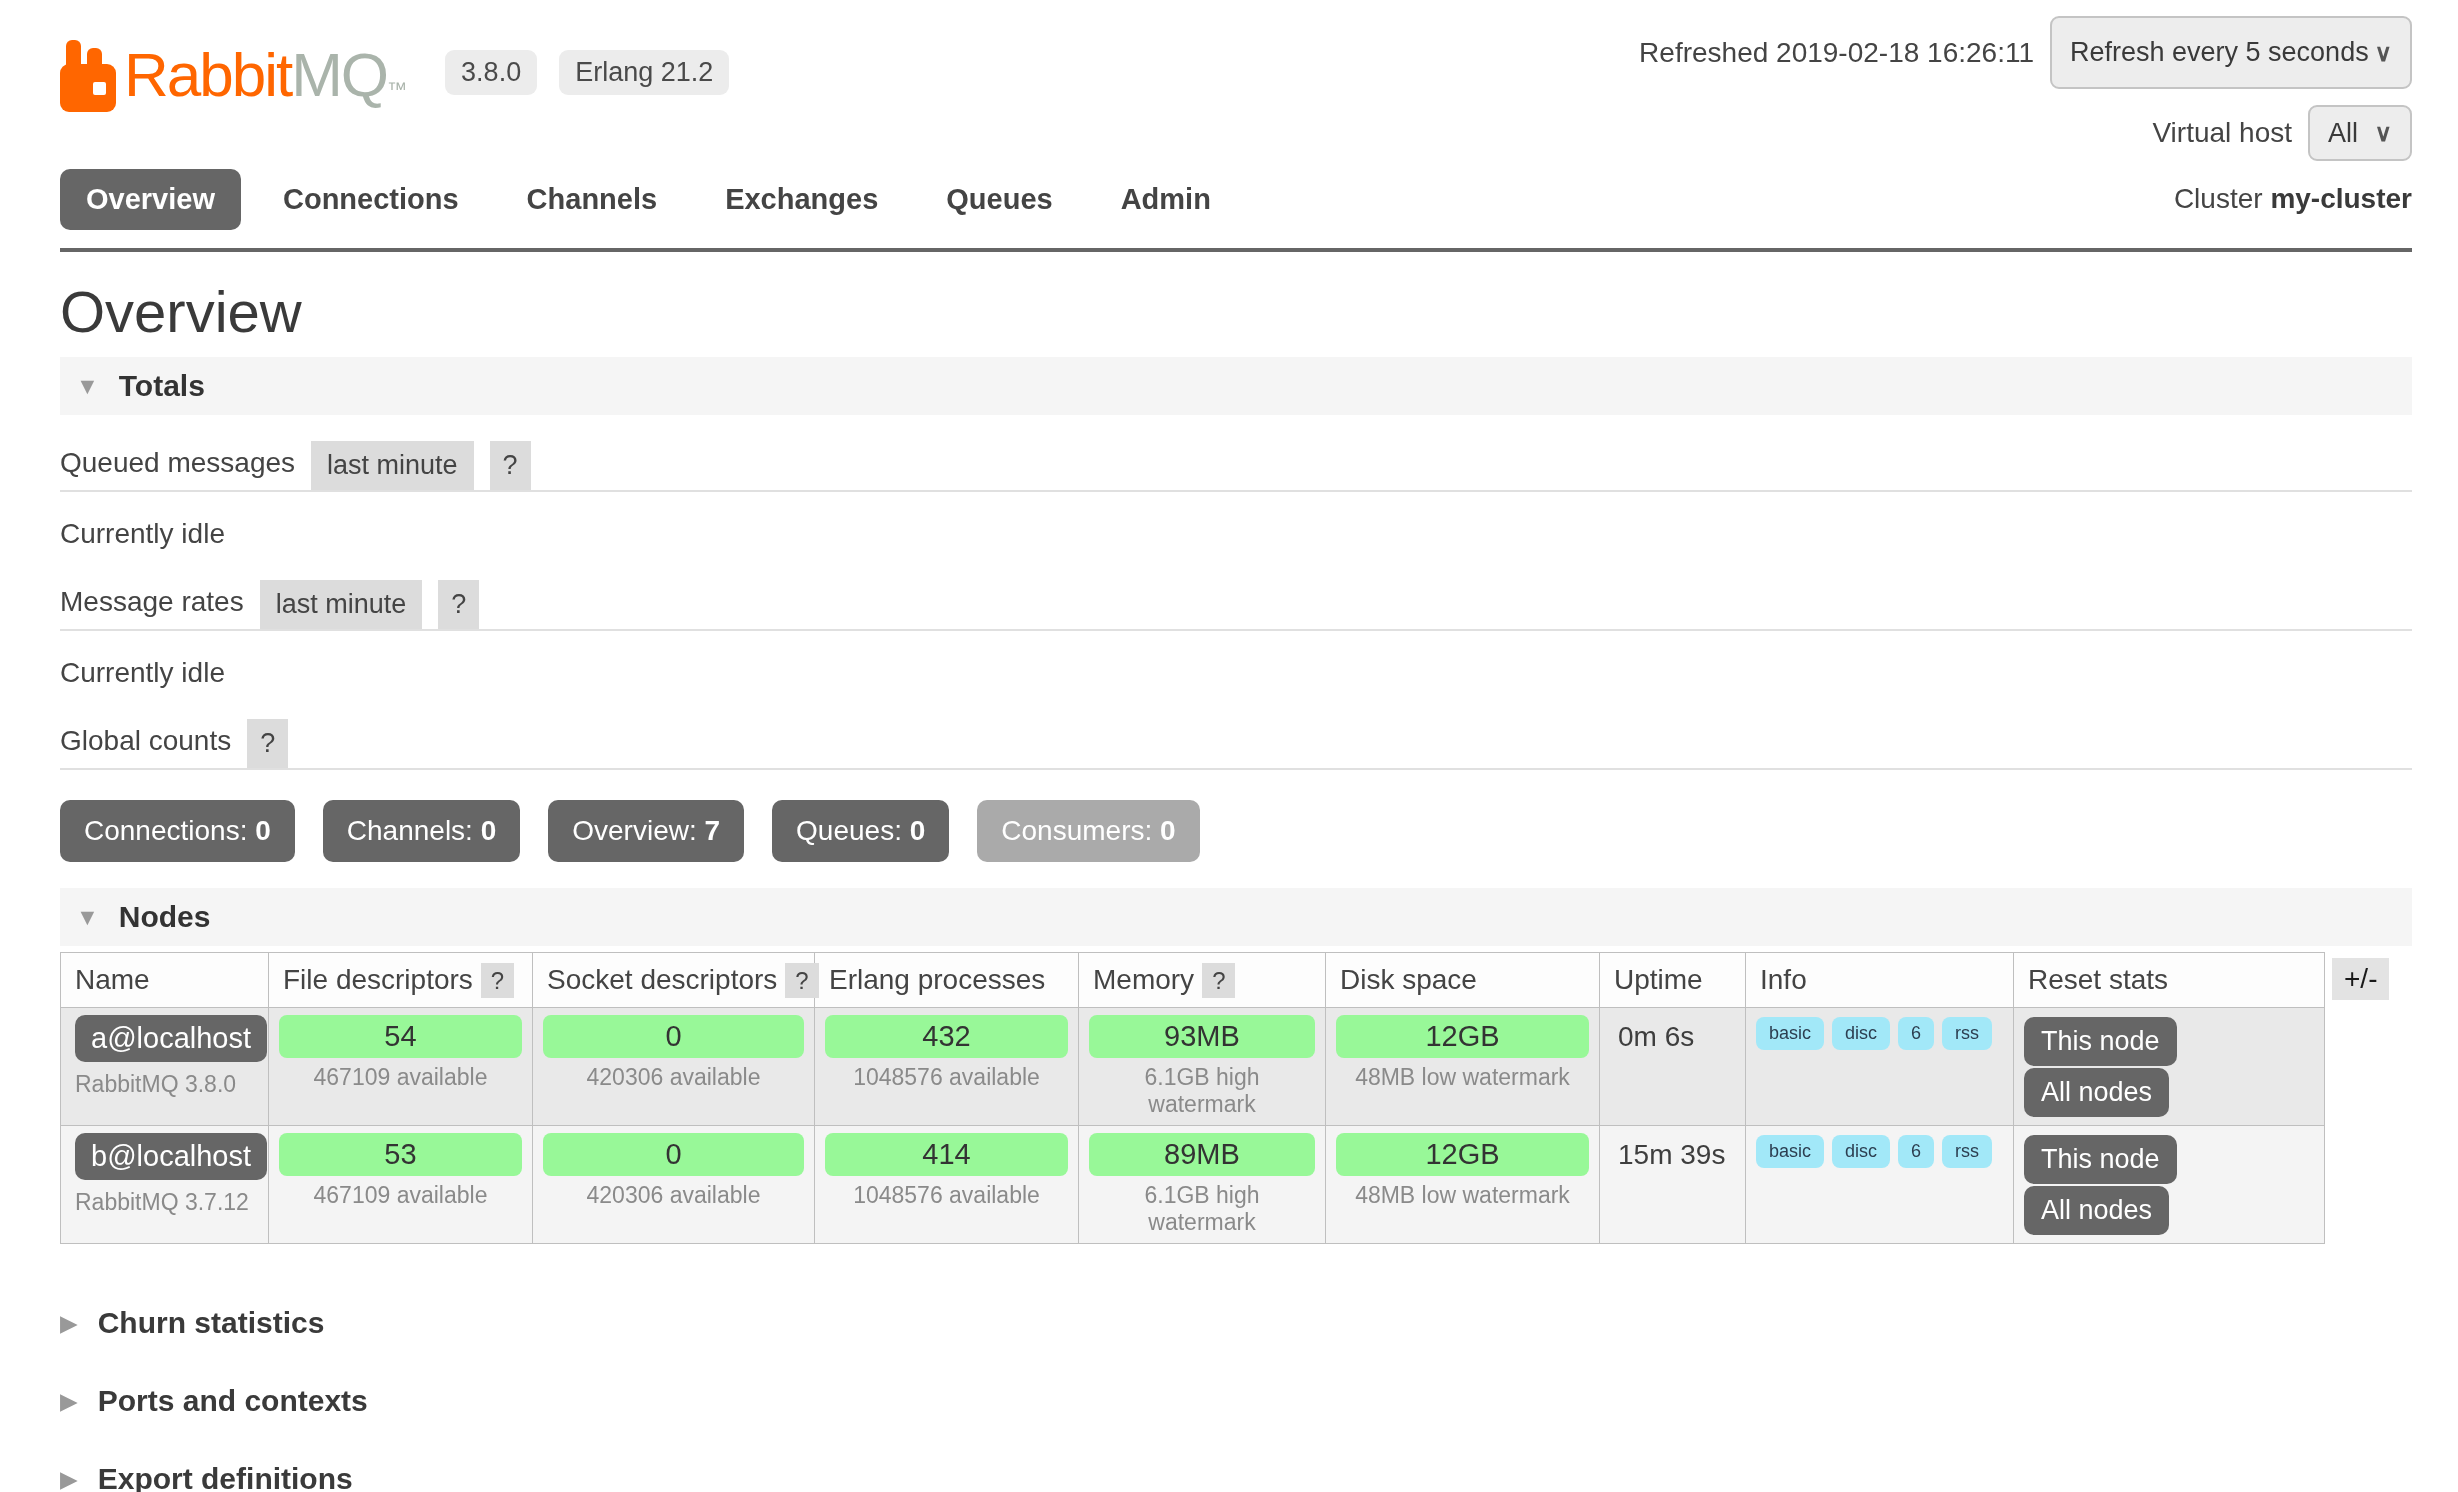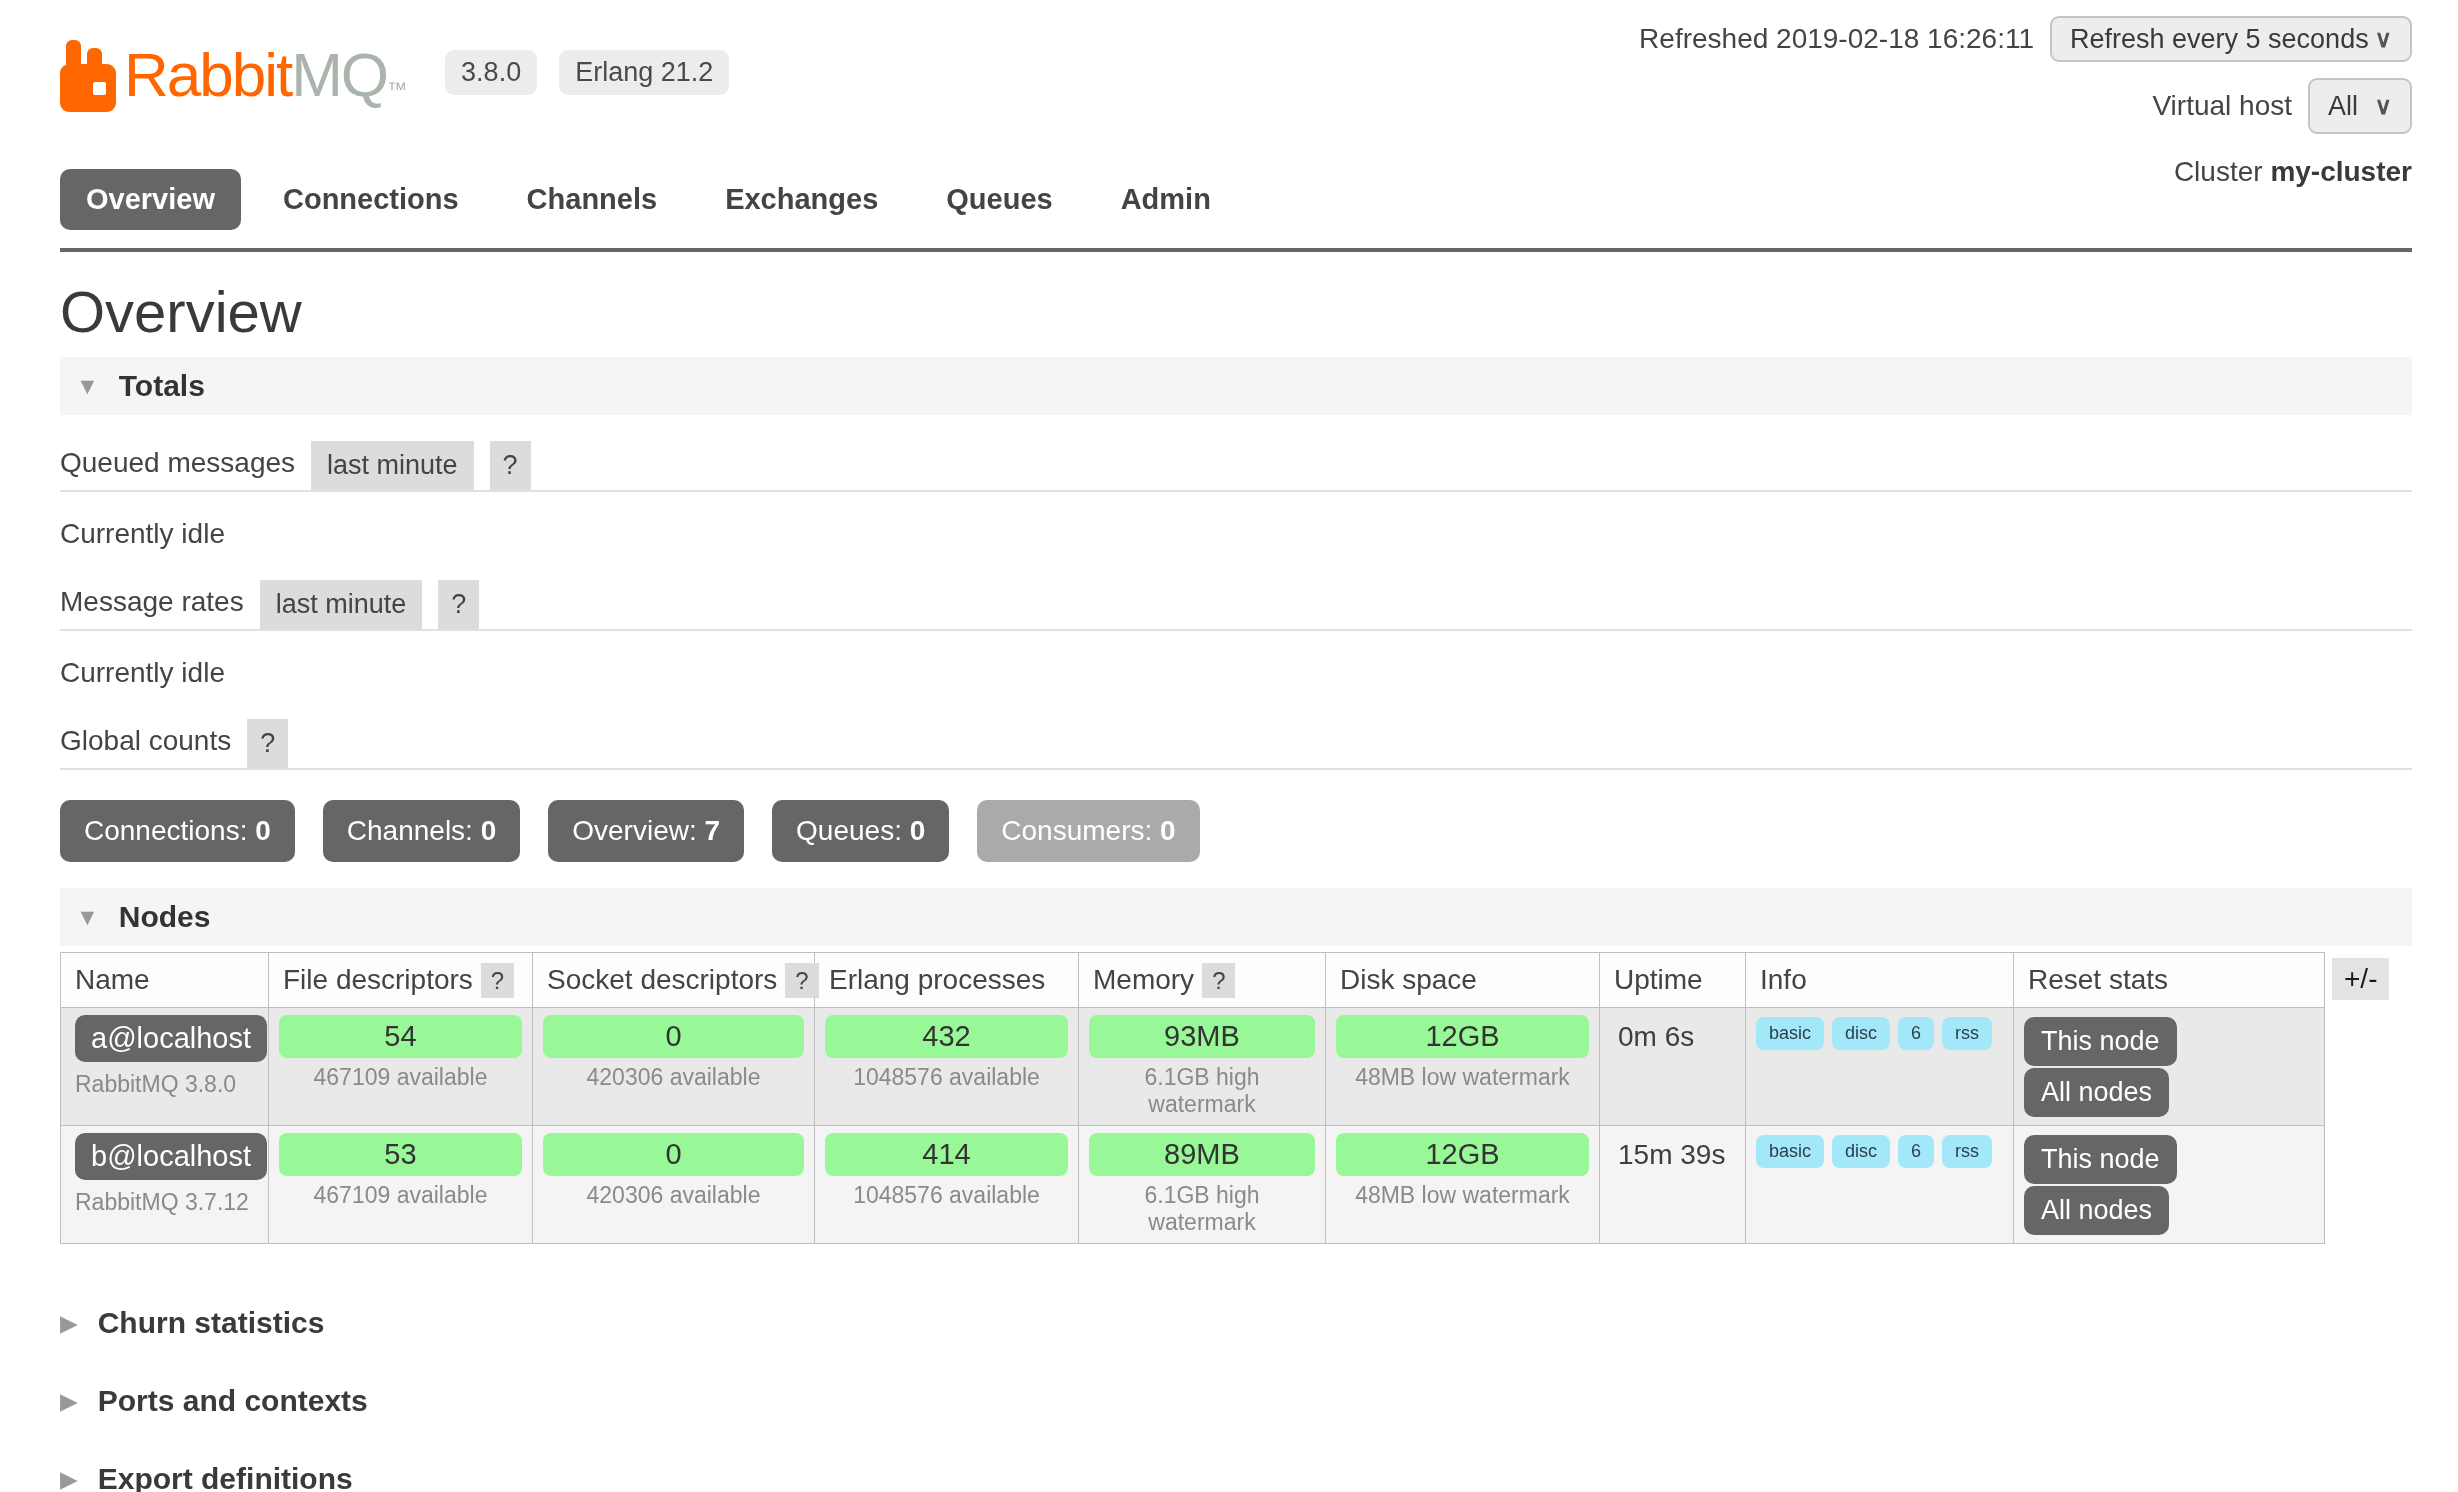--- a/index.html
+++ b/index.html
@@ -30,21 +30,21 @@
 
   .top-right { position: absolute; top: 16px; right: 0; }
   .tr-line { display: flex; justify-content: flex-end; align-items: center; }
   .refresh-line { gap: 16px; }
   .refreshed-text { font-size: 28px; color: #444; }
   .select-box {
     background: #ededed; border: 2px solid #c4c4c4; border-radius: 9px;
     display: inline-flex; align-items: center; justify-content: space-between;
     color: #3a3a3a; font-size: 27px; cursor: pointer; padding: 0 18px;
   }
-  .select-refresh { width: 362px; height: 46px; }
+  .select-refresh { width: 362px; height: 73px; }
   .select-vhost { width: 104px; height: 56px; margin-left: 16px; }
   .chev { font-weight: bold; font-size: 24px; color: #555; }
   .vhost-line { margin-top: 16px; }
   .vhost-label { font-size: 28px; }
   .cluster-line { margin-top: 22px; font-size: 28px; }
   .user-line { margin-top: 10px; font-size: 28px; align-items: center; }
   .bold { font-weight: bold; color: #3a3a3a; }
   .logout-btn {
     background: #666; color: #fff; border: none; border-radius: 9px;
     font-size: 27px; padding: 9px 20px; margin-left: 14px; cursor: pointer;

